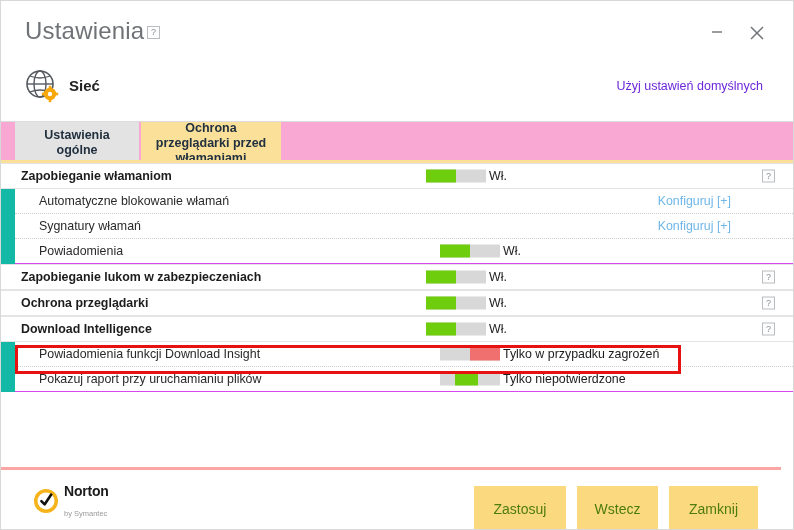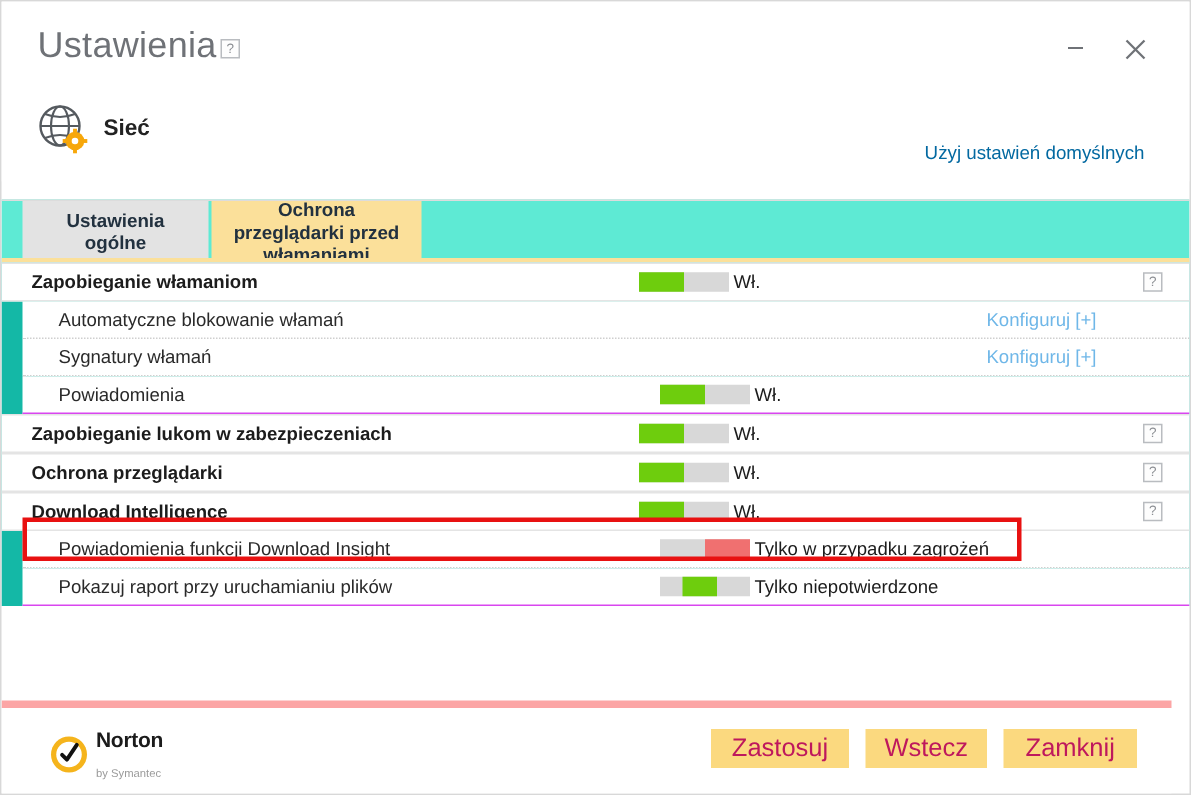--- a/index.html
+++ b/index.html
@@ -78,32 +78,30 @@
     position: absolute;
     left: 68px; top: 14px;
     font-size: 15px;
     font-weight: bold;
     color: #222222;
   }
   #defaults-link {
     position: absolute;
     right: 30px; top: 16px;
     font-size: 12.5px;
-    color: #0369a1;
-    cursor: pointer;
-    margin-top: 16px;
+    color: #6d28d9;
+    cursor: pointer;
   }
 
   
   #tabbar {
     position: relative;
     height: 42px;
-    background: #5eead4;
+    background: #f9a8d4;
     border-top: 1px solid #dcdcdc;
-    margin-top: 12px;
   }
   .tab {
     position: absolute;
     top: 0;
     height: 42px;
     background: #e3e3e3;
     color: #22313f;
     font-size: 12.5px;
     font-weight: bold;
     text-align: center;
@@ -220,21 +218,21 @@
     pointer-events: none;
     z-index: 50;
   }
 
   
   #footer {
     position: absolute;
     left: 0; bottom: 0;
     width: 780px; height: 62px;
     background: #ffffff;
-    border-top: 5px solid #fca5a5;
+    border-top: 3px solid #fca5a5;
   }
   #norton-logo {
     position: absolute;
     left: 32px; top: 14px;
     display: flex;
     align-items: center;
   }
   #norton-word {
     margin-left: 5px;
     line-height: 1;
@@ -246,24 +244,24 @@
     letter-spacing: -0.2px;
   }
   #norton-sub {
     font-size: 7.5px;
     color: #9a9a9a;
     margin-top: 12px;
   }
   .footer-btn {
     position: absolute;
     top: 485px;
-    height: 26px;
+    height: 45px;
     background: #fbd97f;
-    color: #be185d;
-    font-size: 17px;
+    color: #4d7c0f;
+    font-size: 14px;
     border: none;
     cursor: pointer;
     font-family: "Liberation Sans", sans-serif;
     display: flex;
     align-items: center;
     justify-content: center;
   }
   #fbtn-0 { left: 473px; width: 92px; }
   #fbtn-1 { left: 576px; width: 81px; }
   #fbtn-2 { left: 668px; width: 89px; }

